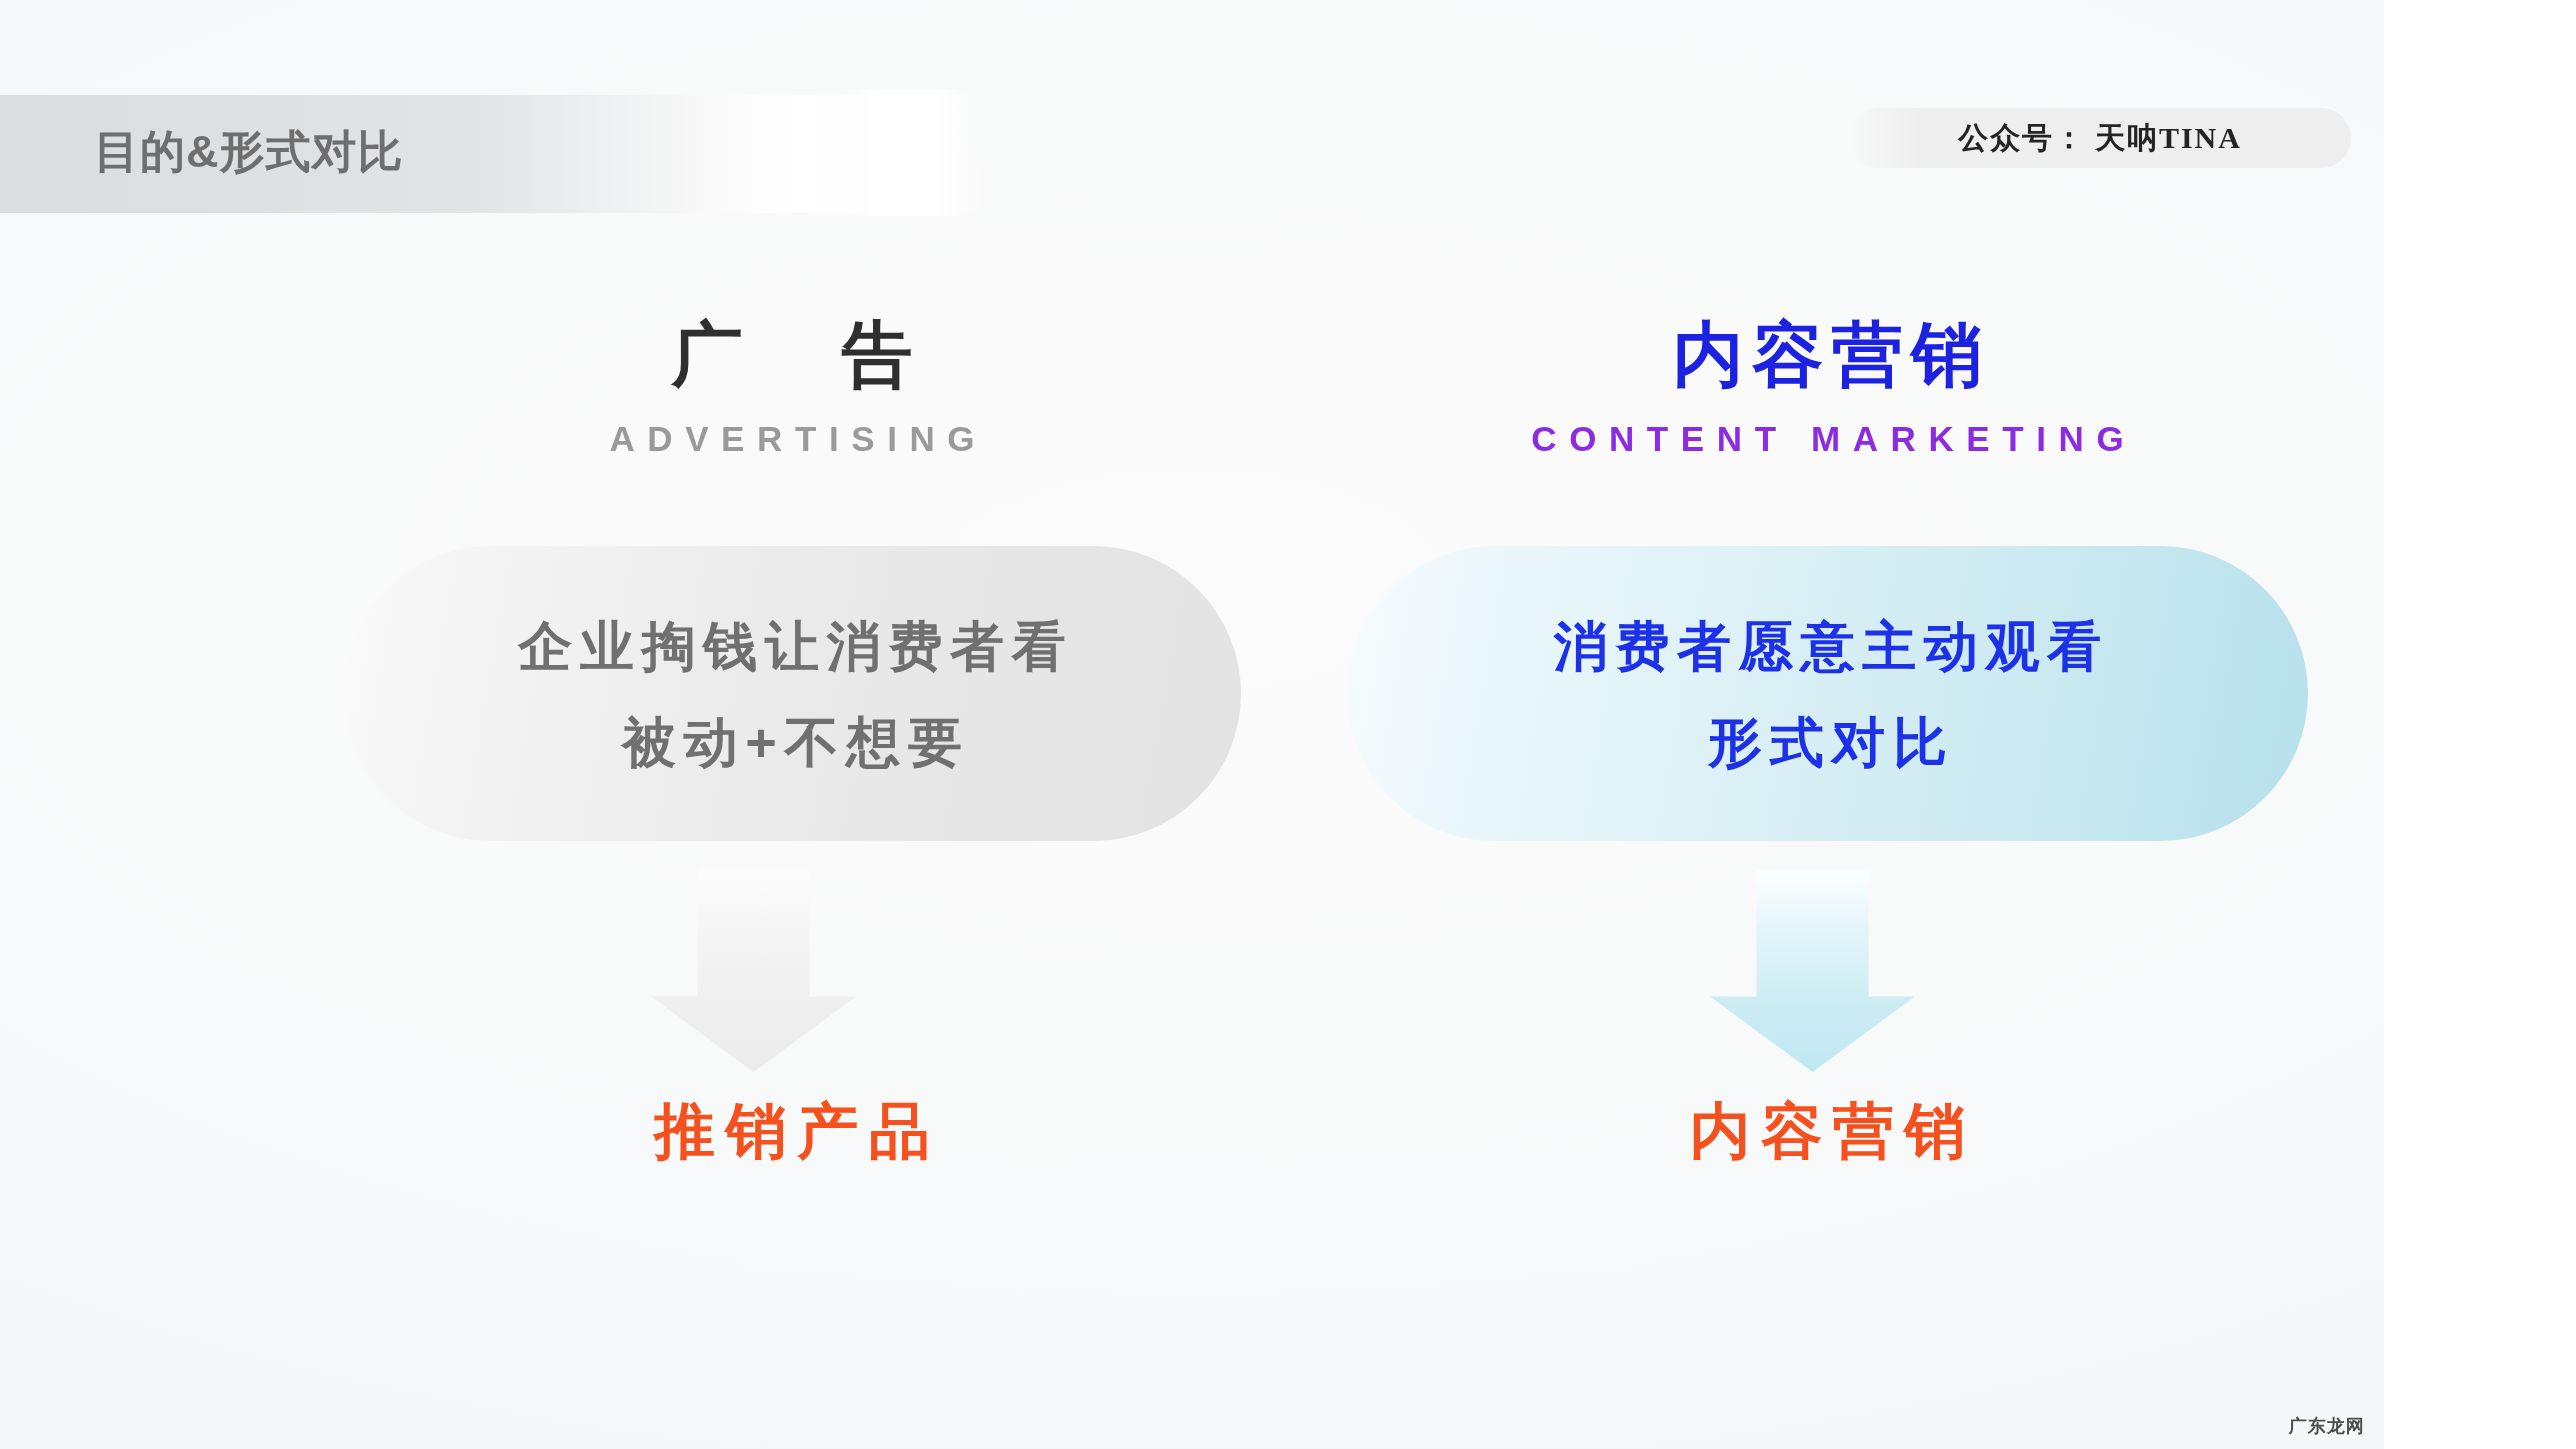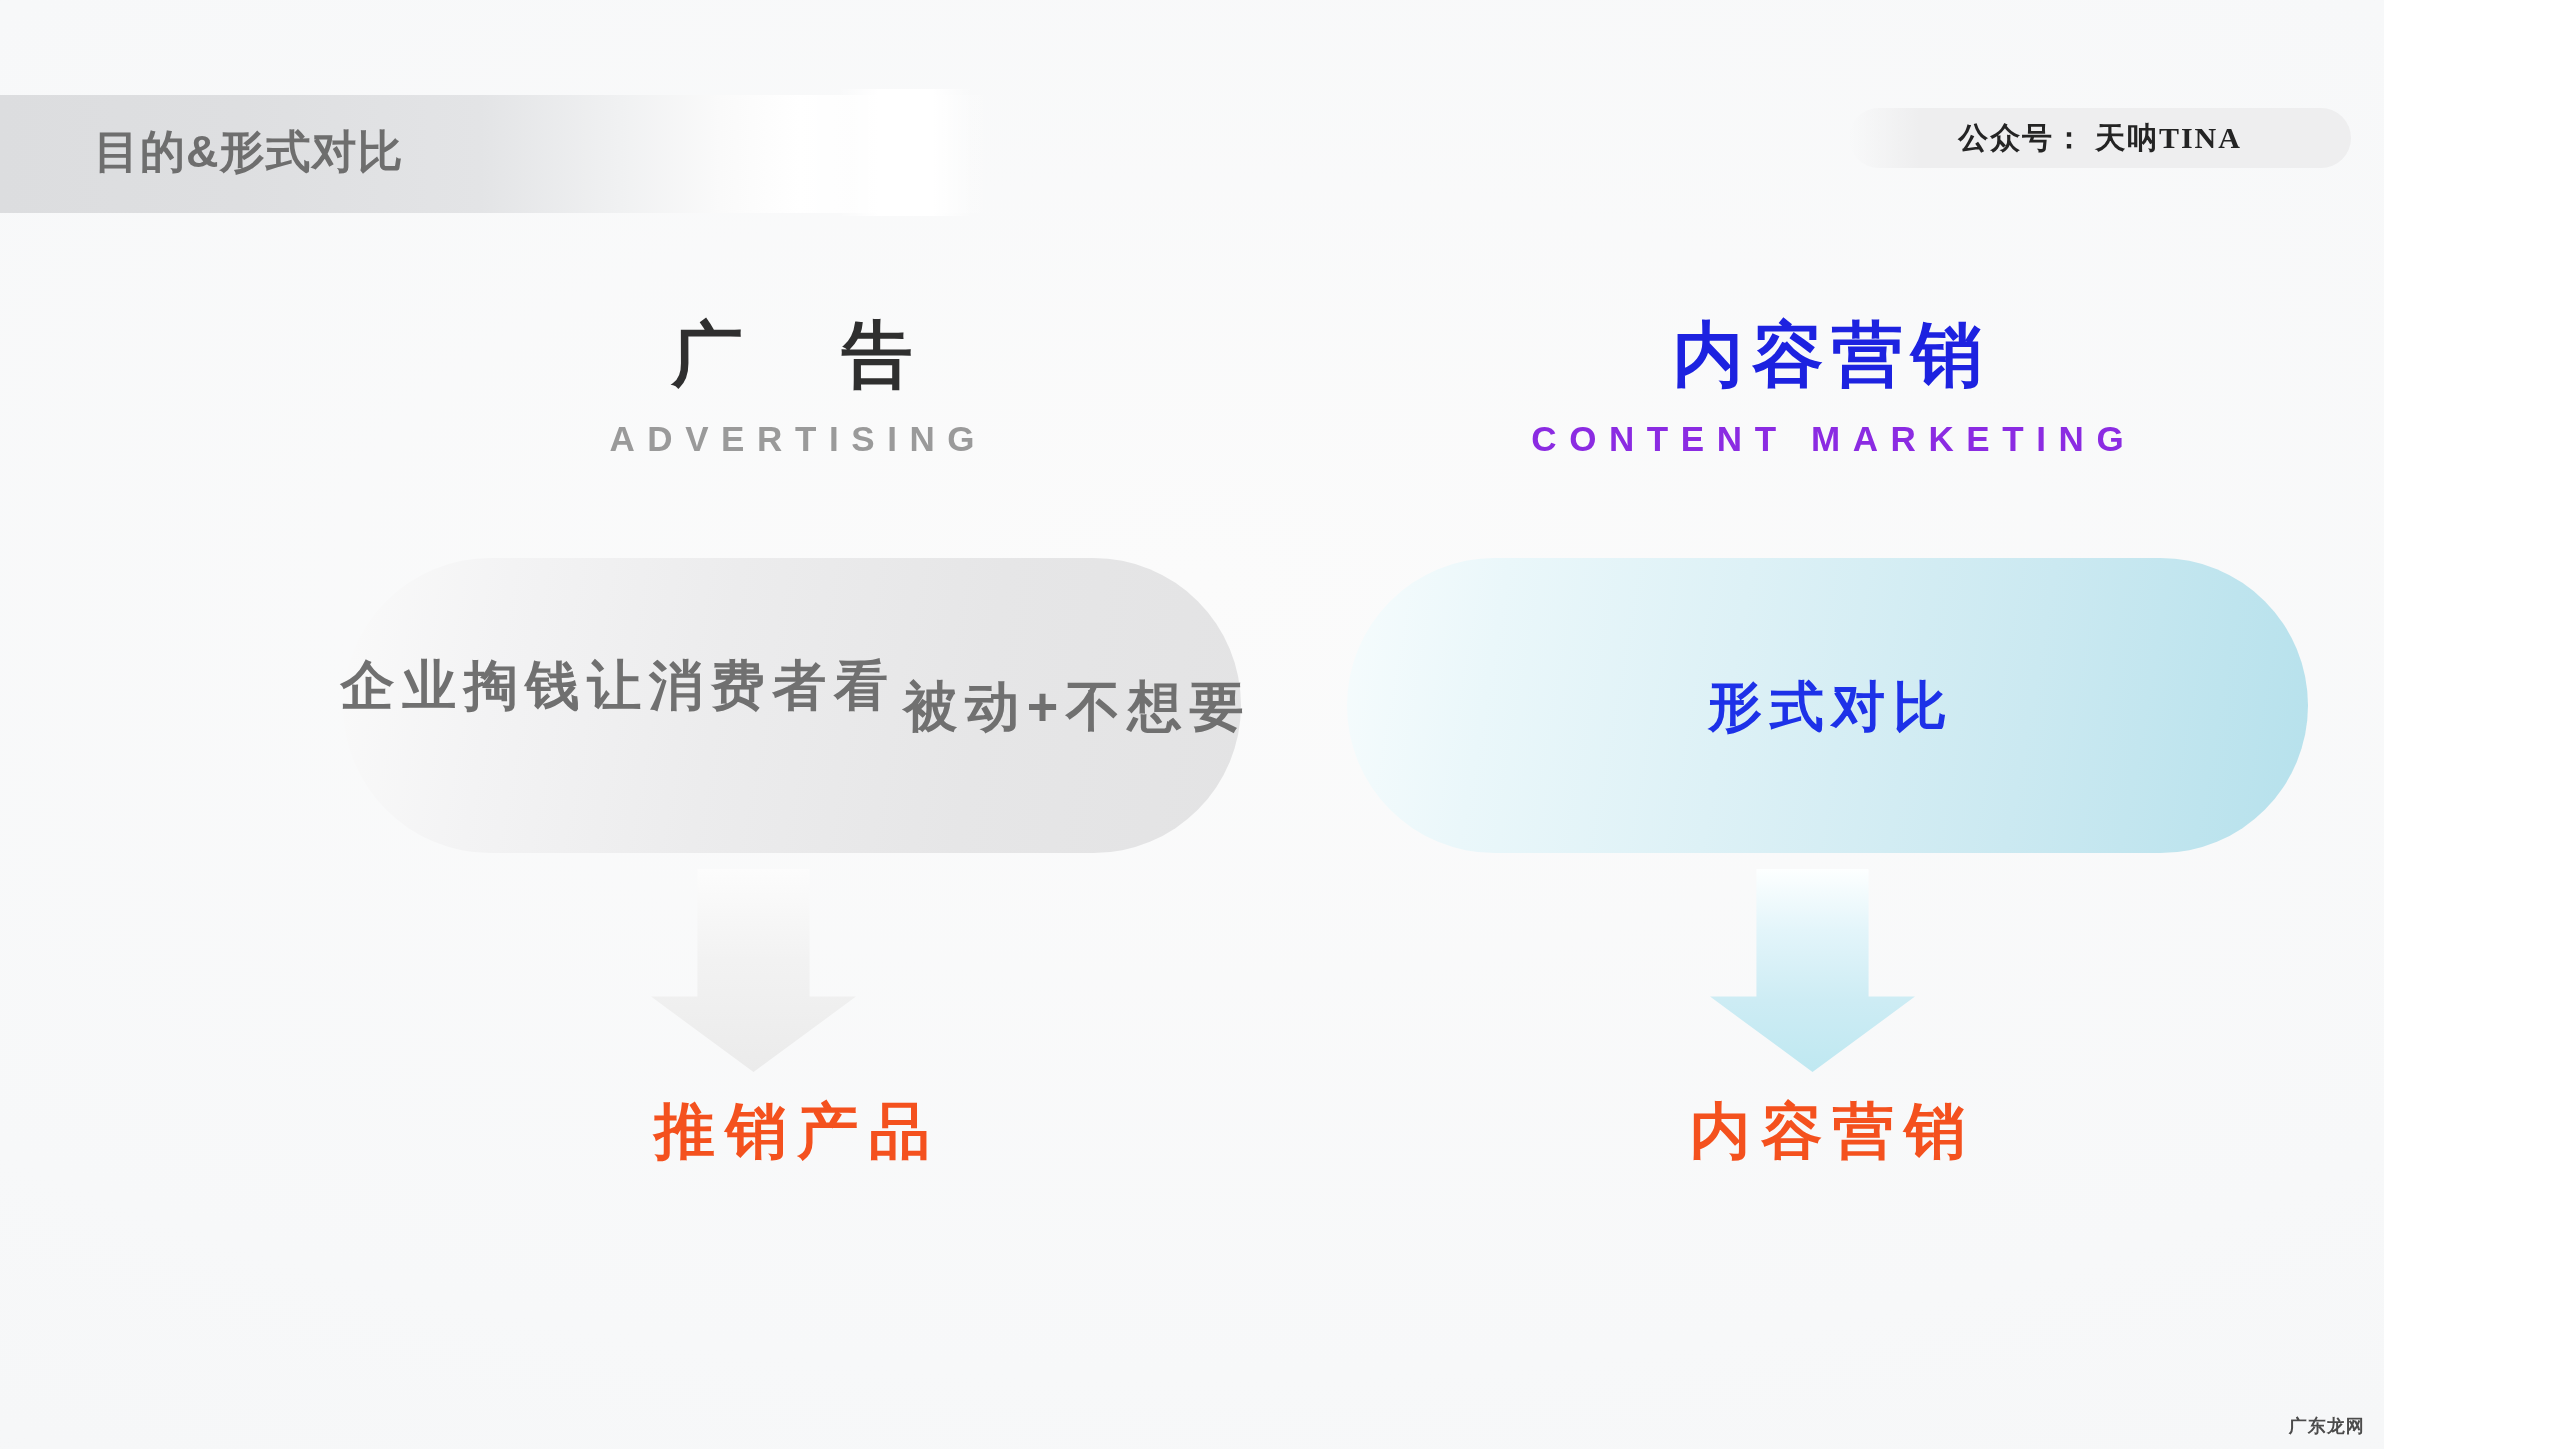--- a/index.html
+++ b/index.html
@@ -120,25 +120,25 @@
     letter-spacing: 12.6px;
     text-indent: 12.6px;
     white-space: nowrap;
   }
   .col-sub.adv { color: #9a9a9a; }
   .col-sub.cm  { color: #8b2be2; }
 
   
   .card {
     position: absolute;
-    top: 558px;
+    top: 546px;
     height: 295px;
     border-radius: 155px;
     display: flex;
-    flex-direction: row;
+    flex-direction: column;
     align-items: center;
     justify-content: center;
   }
   .card-left {
     left: 343px;
     width: 898px;
     background: linear-gradient(100deg,
         #fafafa 0%,
         #f3f3f4 18%,
         #ececed 42%,
@@ -244,20 +244,21 @@
   </div>
 
   <div class="outcome outcome-left">推销产品</div>
 
   <div class="col col-right">
     <div class="col-title cm">内容营销</div>
     <div class="col-sub cm">CONTENT MARKETING</div>
   </div>
 
   <div class="card card-right">
+    <div class="card-line l1">消费者愿意主动观看</div>
     <div class="card-line l2">形式对比</div>
   </div>
 
   <div class="arrow arrow-right">
     <svg viewBox="0 0 212 210" xmlns="http://www.w3.org/2000/svg">
       <defs>
         <linearGradient id="gradArrowRight" x1="0" y1="0" x2="0" y2="1">
           <stop offset="0%" stop-color="#fdffff"></stop>
           <stop offset="30%" stop-color="#e3f5fa"></stop>
           <stop offset="65%" stop-color="#cdecf4"></stop>

